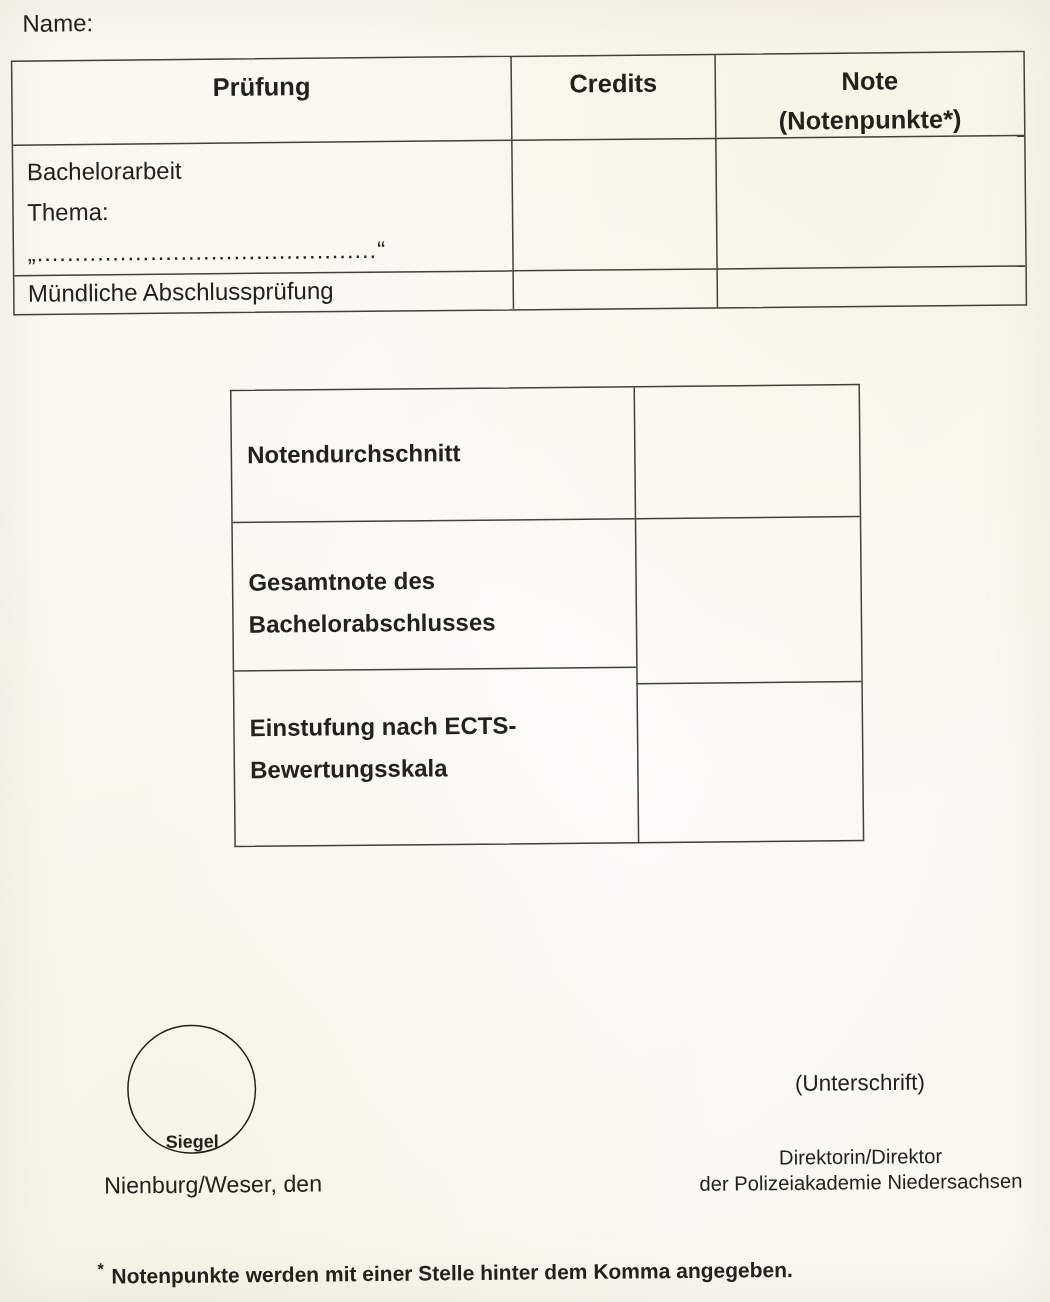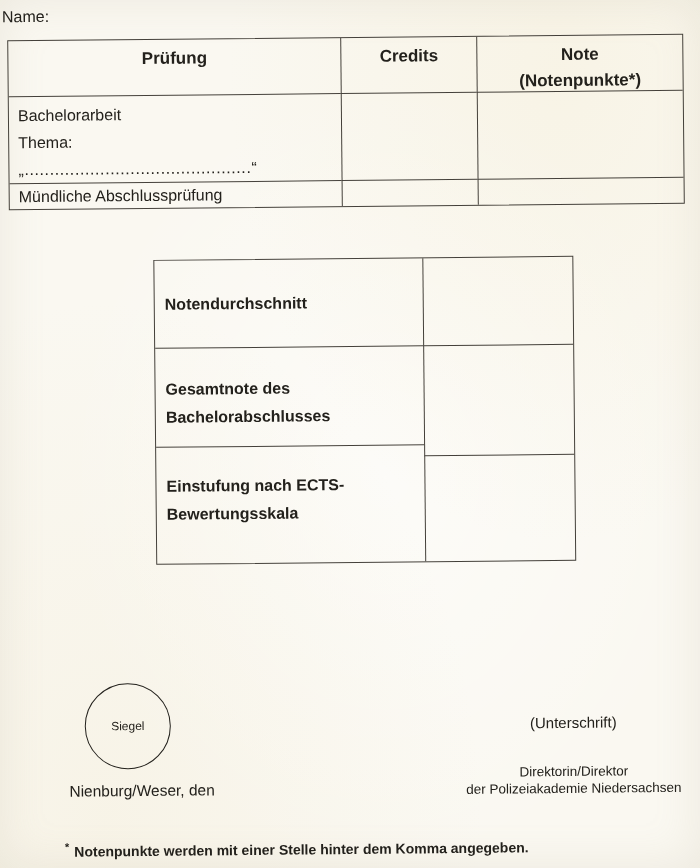--- a/index.html
+++ b/index.html
@@ -24,21 +24,21 @@
       radial-gradient(ellipse at 55% 55%, rgba(255,255,255,0.5), transparent 60%),
       var(--paper);
     box-shadow: inset 0 0 45px rgba(175,165,140,0.18);
   }
   .tilt {
     position: absolute; inset: 0;
     transform: rotate(-0.55deg);
     transform-origin: 50% 50%;
   }
   .name-label {
-    position: absolute; left: 6px; top: 5px;
+    position: absolute; left: 19px; top: 5px;
     font-size: 16px;
   }
 
   
   .exam-table {
     position: absolute; left: 11px; top: 37px;
     display: grid;
     grid-template-columns: 332px 136px 206px;
     grid-template-rows: 55px 87px 26px;
     border: 1.5px solid var(--line);
@@ -81,22 +81,23 @@
     display: flex; flex-direction: column; justify-content: center;
   }
   .res-label.raise { transform: translateY(-11px); }
 
   
   .seal {
     position: absolute; left: 82px; top: 681px;
     width: 84px; height: 84px;
     border: 1.5px solid var(--ink);
     border-radius: 50%;
-    display: flex; align-items: center; justify-content: center;
+    display: flex; align-items: flex-end; justify-content: center;
     font-size: 12px;
+    font-weight: bold;
   }
   .place-date {
     position: absolute; left: 66px; top: 780px;
     font-size: 15.5px;
   }
   .signature-caption {
     position: absolute; left: 468px; top: 716px; width: 205px;
     text-align: center; font-size: 15px;
   }
   .signer-block {

